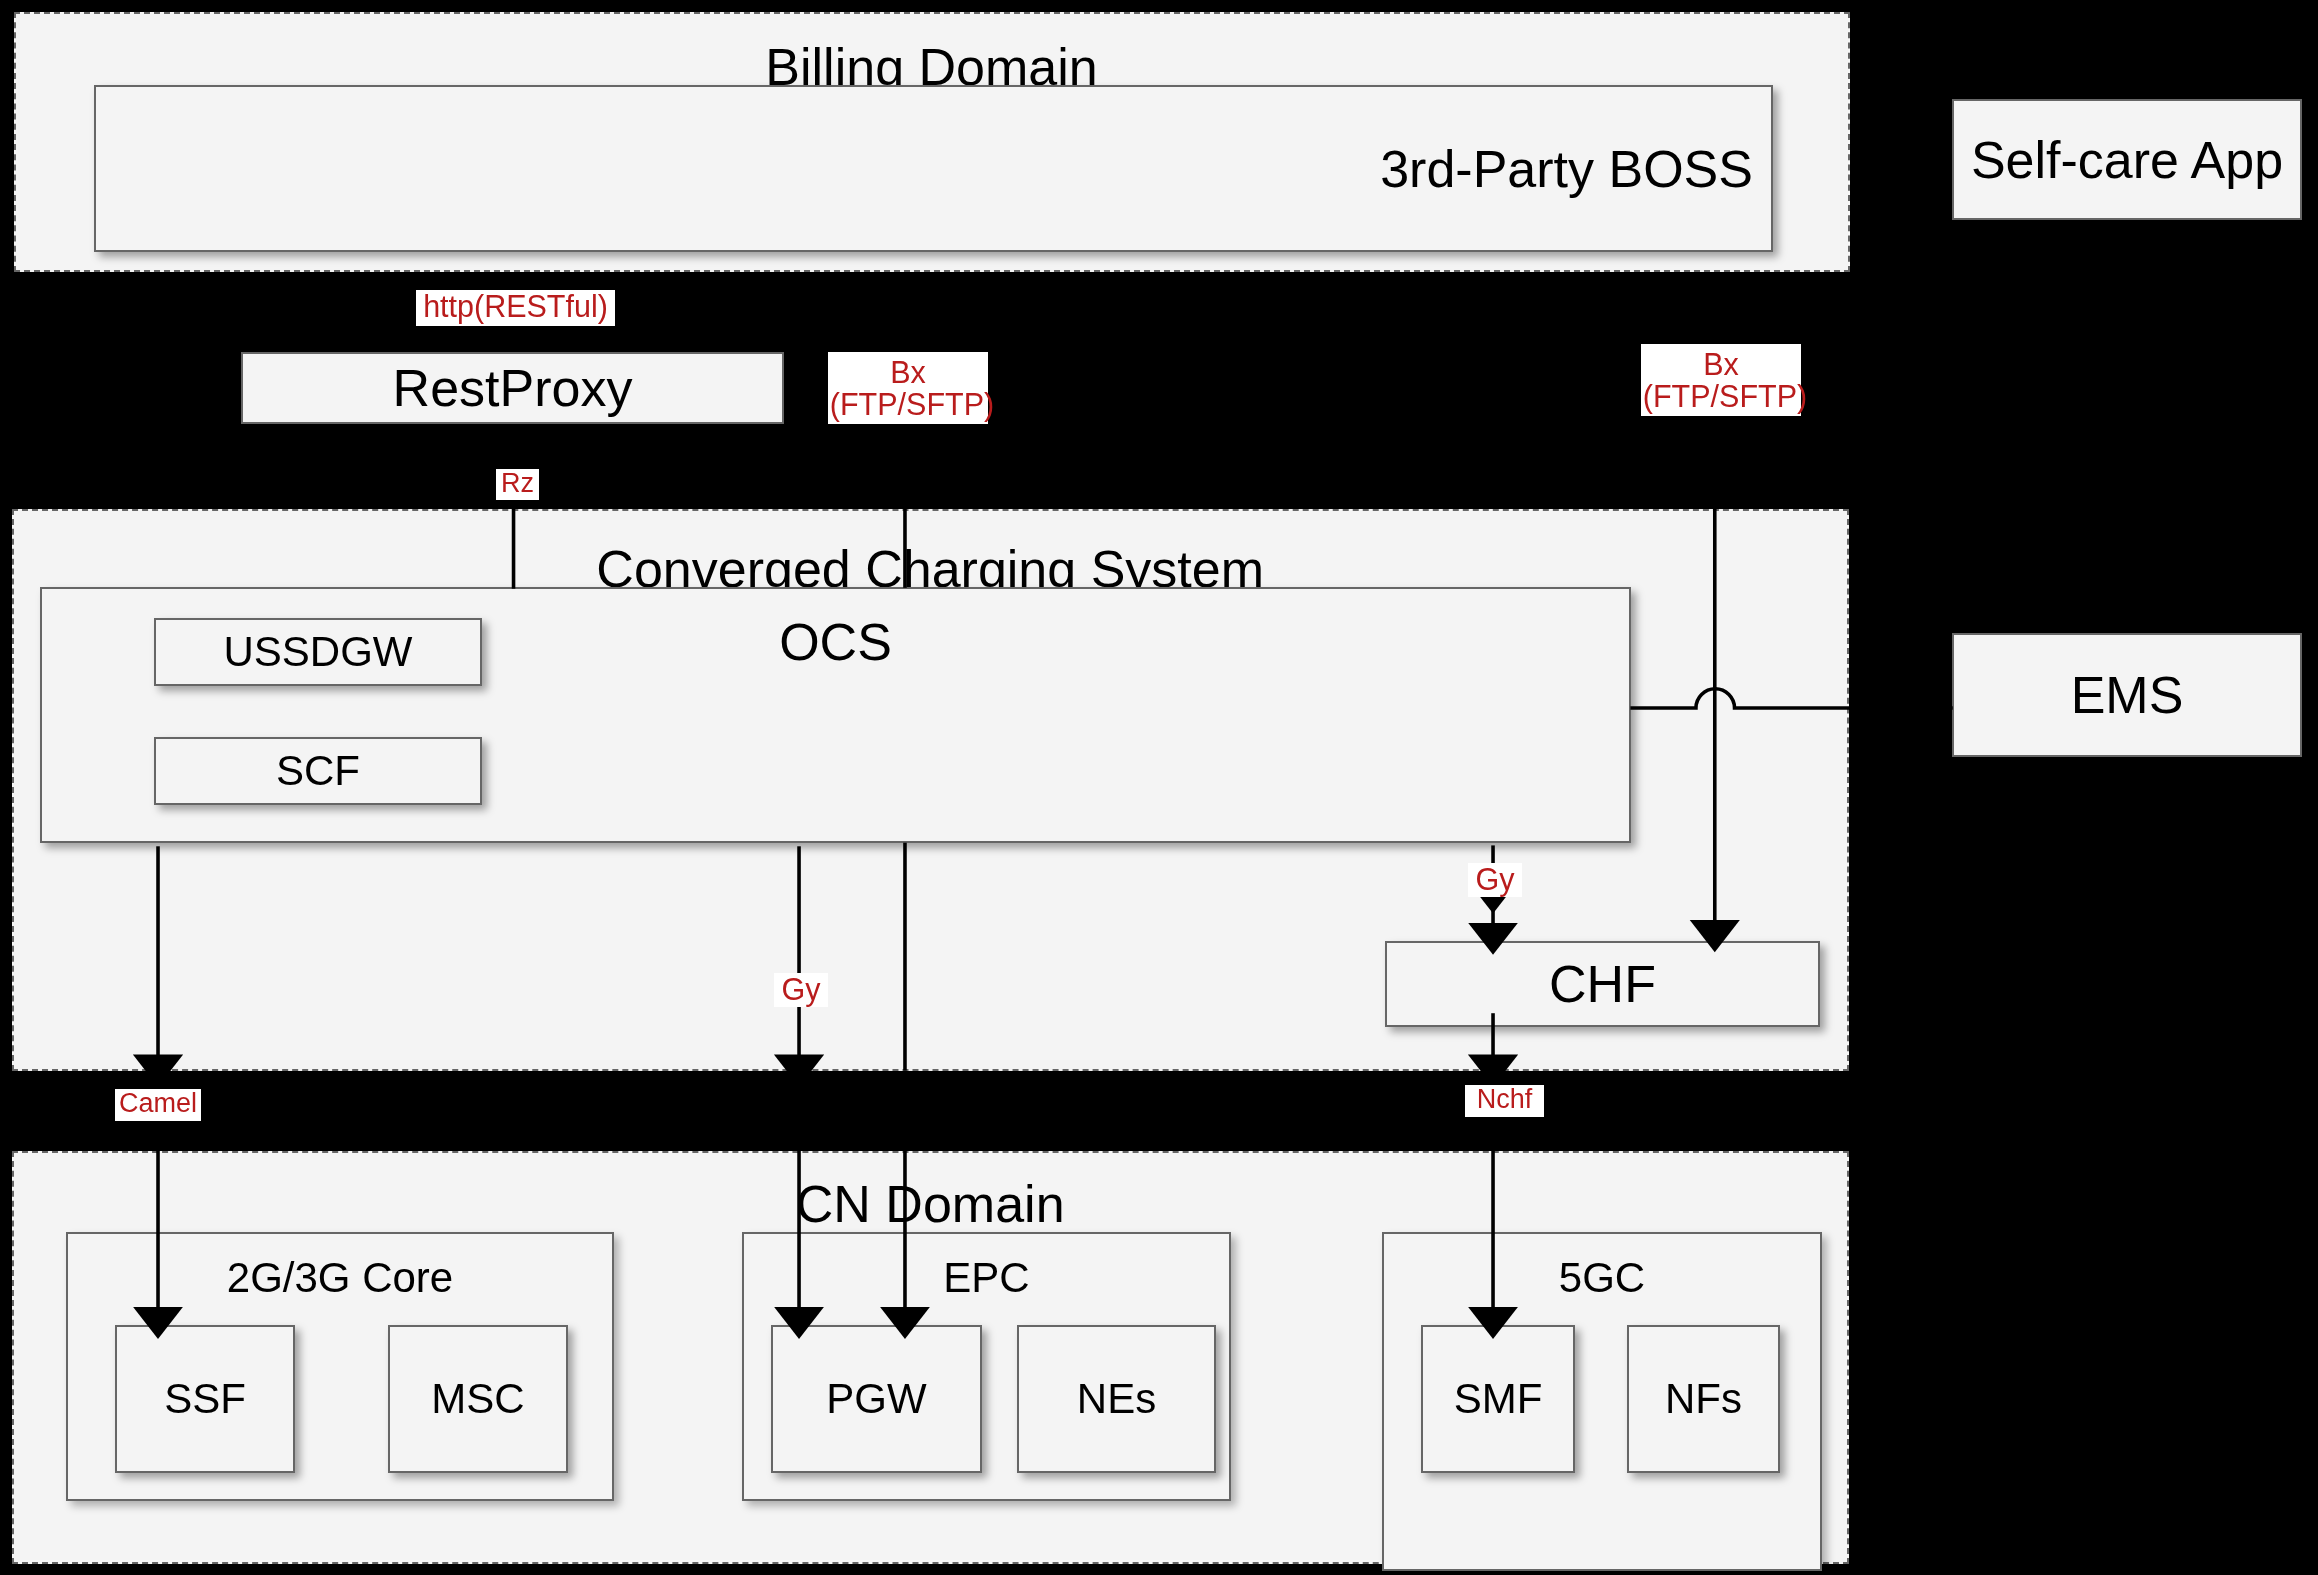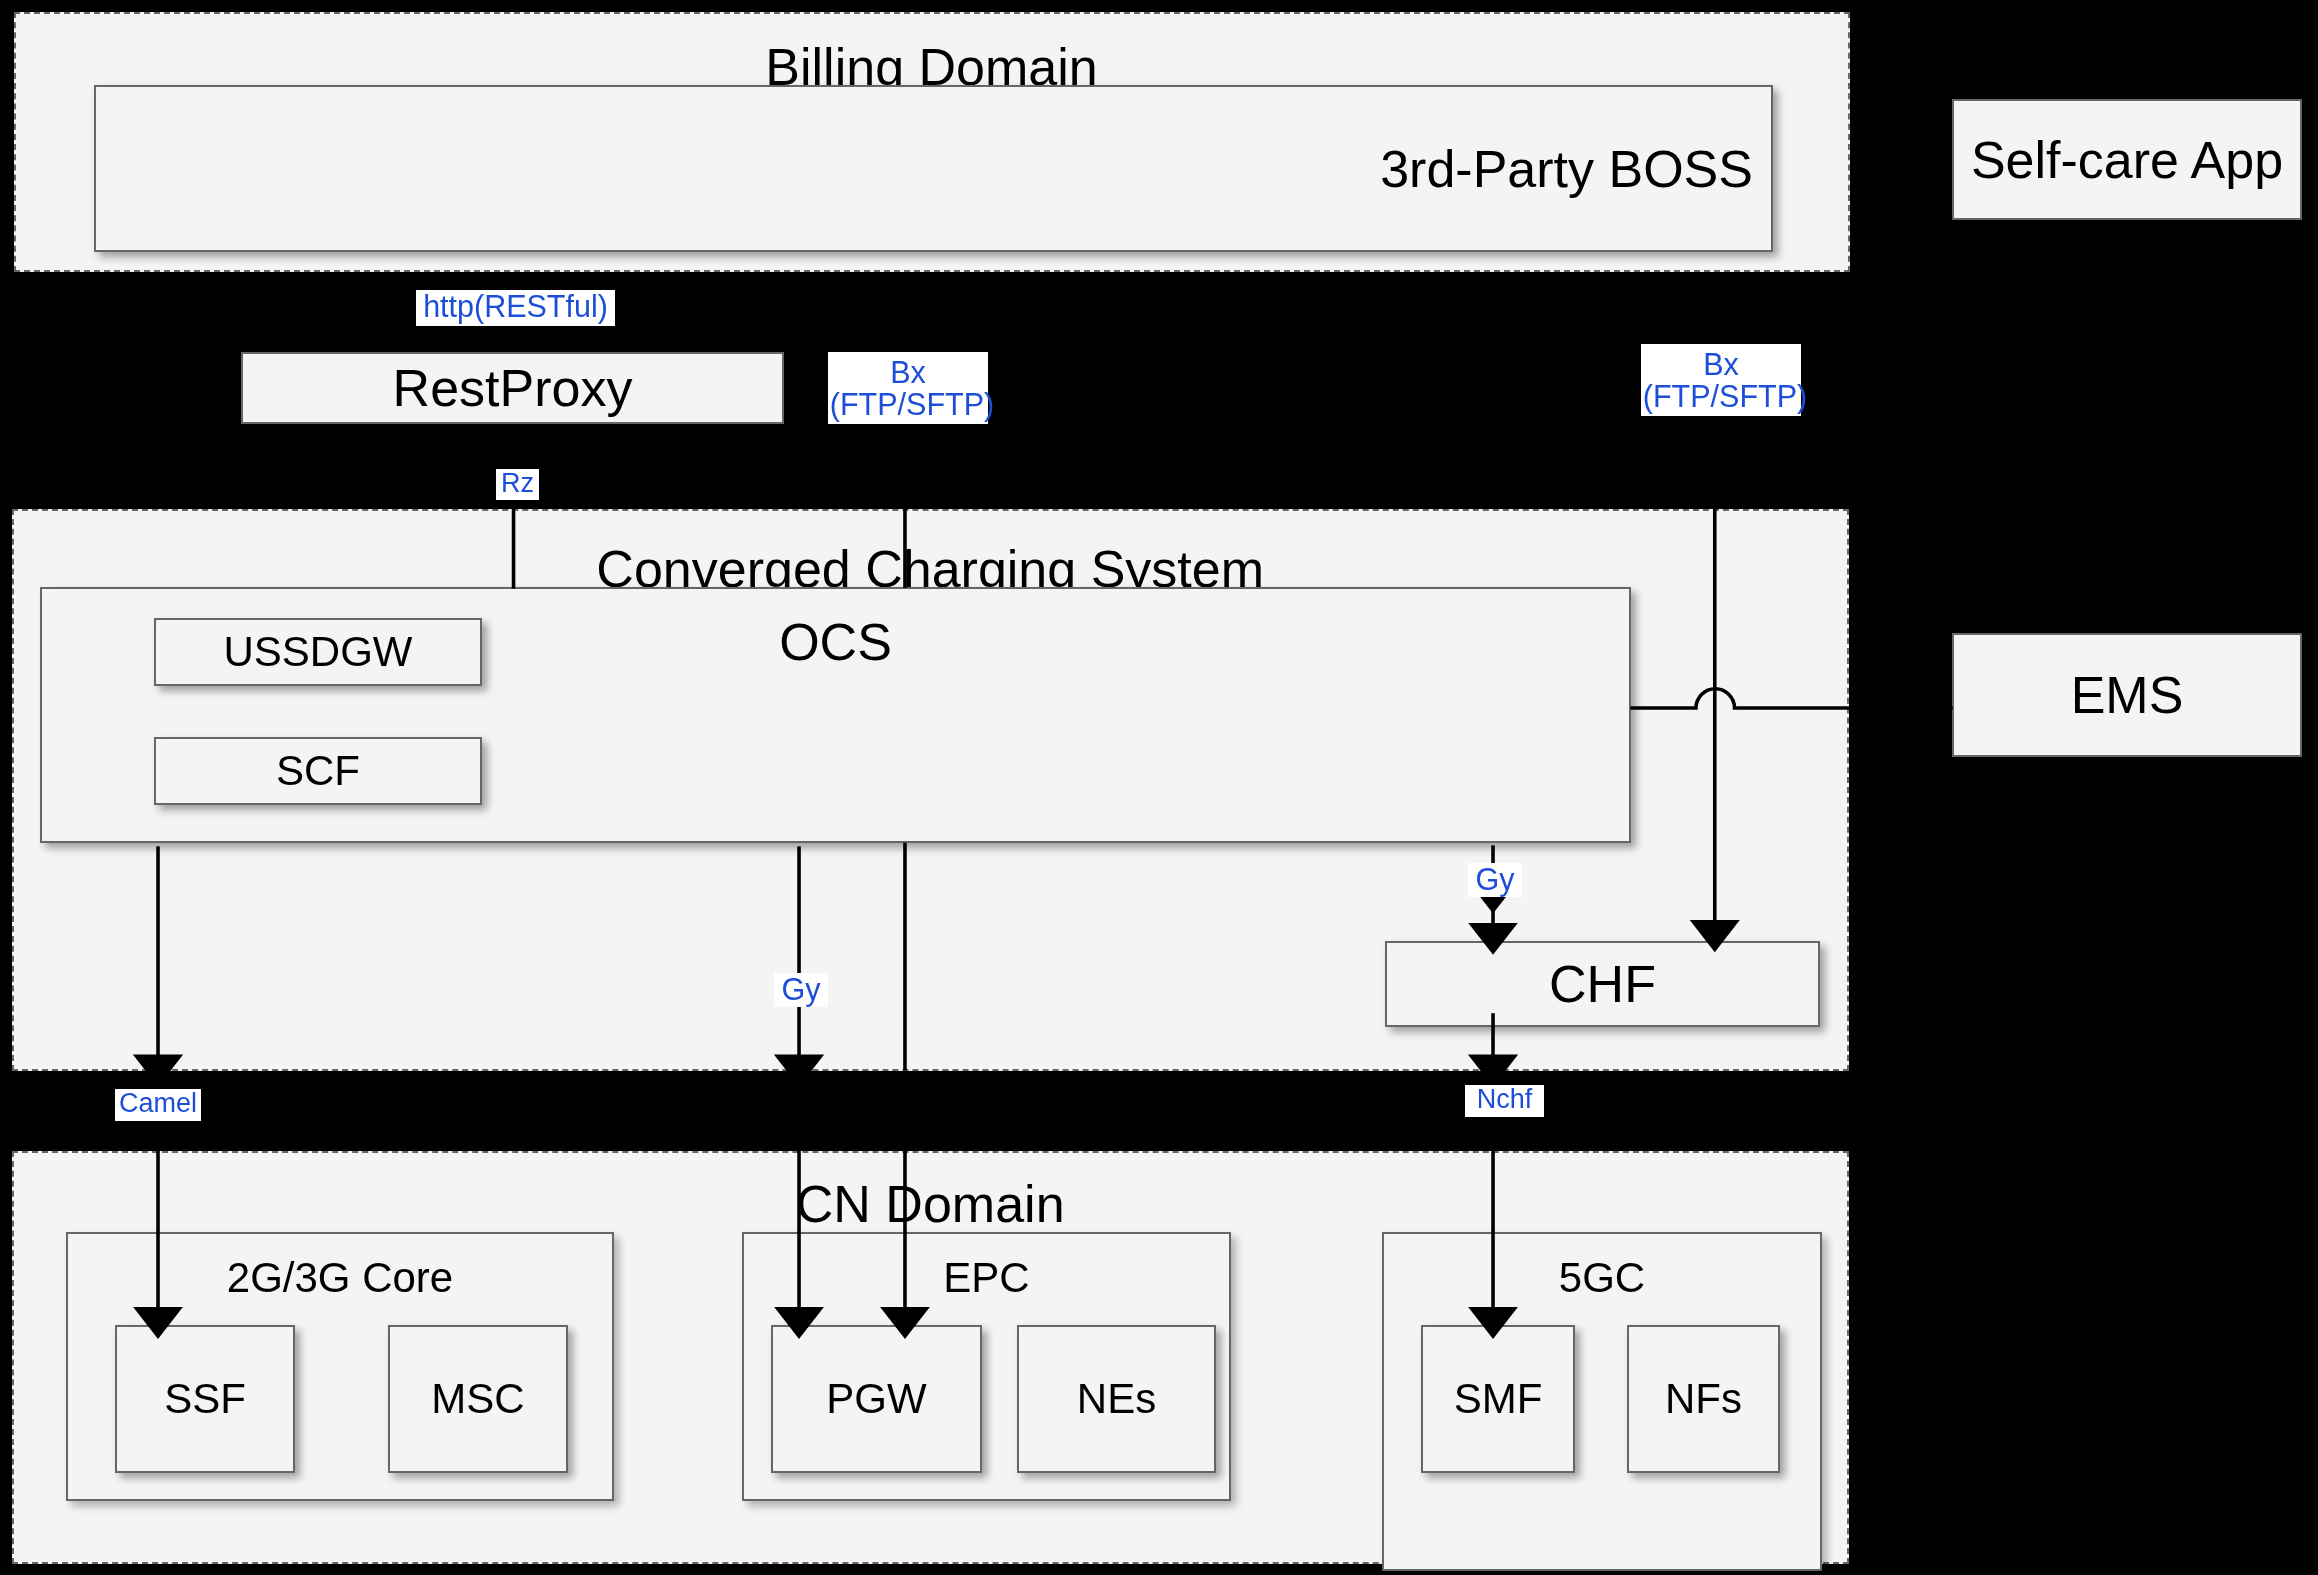--- a/index.html
+++ b/index.html
@@ -57,21 +57,21 @@
     top: 50%;
     transform: translateY(-50%);
     text-align: center;
     color: #000000;
     white-space: nowrap;
   }
   
   .edge-label {
     position: absolute;
     background: #ffffff;
-    color: #1d4ed8;
+    color: #b91c1c;
     text-align: center;
     white-space: nowrap;
     line-height: 1.05;
     padding: 0 1.8px;
     box-sizing: border-box;
   }
   .f58 { font-size: 52px; }
   .f52 { font-size: 42px; }
   .f34 { font-size: 30.5px; }
   .f30 { font-size: 27px; }

